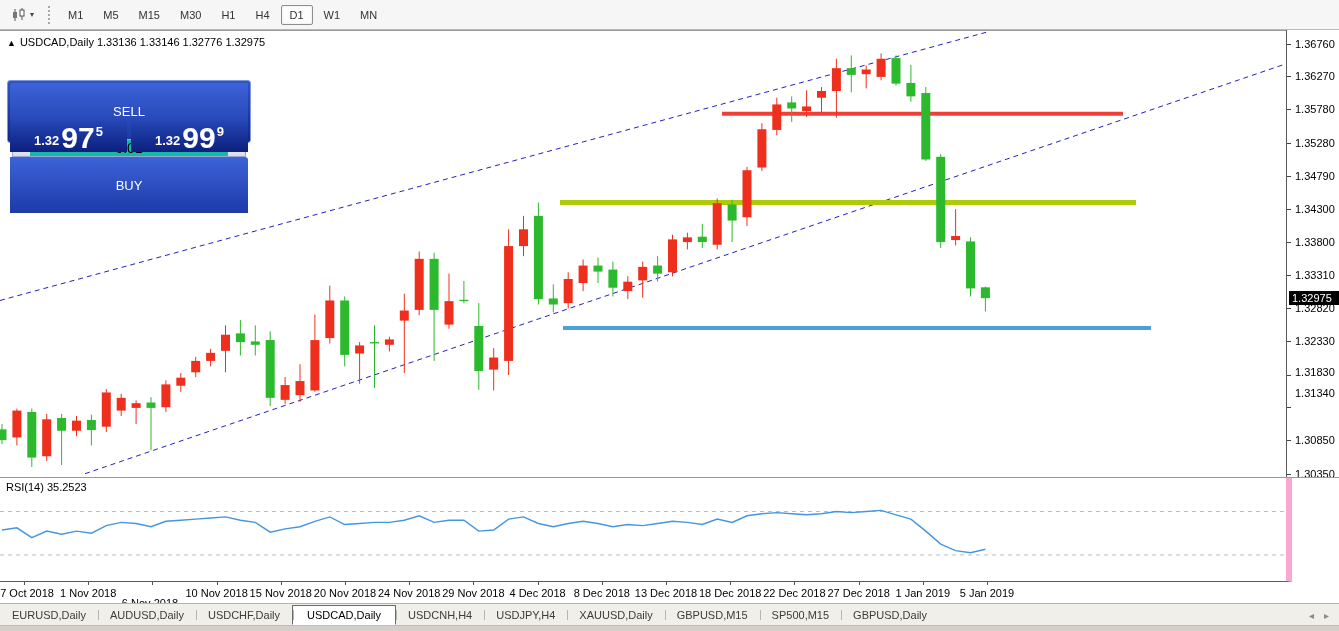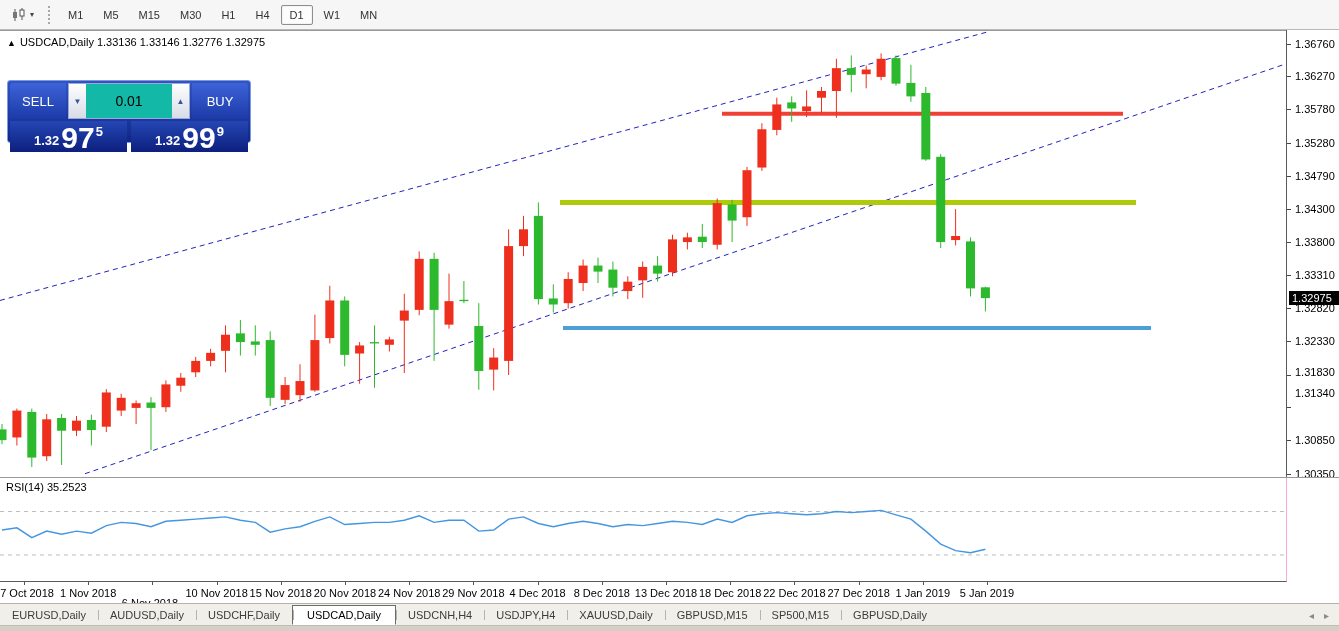--- a/index.html
+++ b/index.html
@@ -19,36 +19,36 @@
   #ohlc-line .tri{font-size:9px;margin-right:4px;}
 
   
   #price-axis{position:absolute;left:1287px;top:30px;width:52px;height:447px;background:#fff;overflow:hidden;}
   .axis-label{position:absolute;left:8px;height:13px;line-height:13px;color:#000;}
   .axis-tick{position:absolute;left:0;width:4px;height:1px;background:#444;}
   #price-tag{position:absolute;left:2px;width:50px;background:#000;color:#fff;padding:1px 3px 1px 3px;height:12px;line-height:12px;}
 
   
   #trade-panel{position:absolute;left:7px;top:50px;width:244px;height:63px;background:linear-gradient(#2f55c4,#102687);border:1px solid #7f97e0;border-radius:3px;padding:2px;box-sizing:border-box;}
-  #tp-top{display:flex;height:36px;}
+  #tp-top{display:flex;height:36px;flex-direction:column;}
   .tp-btn{flex:0 0 56px;display:flex;align-items:center;justify-content:center;color:#fff;font-size:13px;background:linear-gradient(#3c63d8,#1d3aa8);cursor:pointer;}
   #sell-btn{border-top-left-radius:3px;}
   #buy-btn{border-top-right-radius:3px;}
   #lot-box{flex:1;display:flex;margin:0 2px;background:#fff;border:1px solid #9aa7d8;}
   .lot-arrow{width:17px;display:flex;align-items:center;justify-content:center;background:linear-gradient(#fefefe,#d8dce8);color:#34549c;font-size:8px;cursor:pointer;}
   #lot-value{flex:1;display:flex;align-items:center;justify-content:center;font-size:14px;color:#000;background:#14b8a6;}
   #tp-prices{display:flex;height:31px;margin-top:2px;gap:4px;}
   .price-cell{flex:1;display:flex;align-items:flex-end;justify-content:center;color:#fff;background:linear-gradient(#2446b4,#0d1f7e);padding-bottom:1px;}
   .price-small{font-size:13px;font-weight:bold;margin:0 2px 3px 0;}
   .price-big{font-size:30px;font-weight:bold;line-height:26px;text-align:right;}
   .price-sup{font-size:13px;font-weight:bold;margin:0 0 12px 1px;}
 
   
   #rsi-sep{position:absolute;left:0;top:477px;width:1339px;height:1px;background:#9a9a9a;}
-  #rsi-wrap{position:absolute;left:0;top:478px;width:1286px;height:103px;background:#fff;border-right:1px solid #f9a8d4;border-bottom:1px solid #5a5a5a;}
+  #rsi-wrap{position:absolute;left:0;top:478px;width:1286px;height:103px;background:#fff;border-right:6px solid #f9a8d4;border-bottom:1px solid #5a5a5a;}
   #rsi-title{position:absolute;left:6px;top:3px;color:#000;}
   #rsi-axis{position:absolute;left:1287px;top:478px;width:52px;height:103px;background:#fff;overflow:hidden;}
 
   
   #date-axis{position:absolute;left:0;top:582px;width:1339px;height:21px;background:#fff;}
   .date-label{position:absolute;top:5px;transform:translateX(-50%);white-space:nowrap;color:#000;}
   .date-tick{position:absolute;top:0;width:1px;height:3px;background:#555;}
 
   
   #tabbar{position:absolute;left:0;top:603px;width:1339px;height:22px;background:#f1efe9;border-top:1px solid #b5b2aa;display:flex;align-items:center;}

